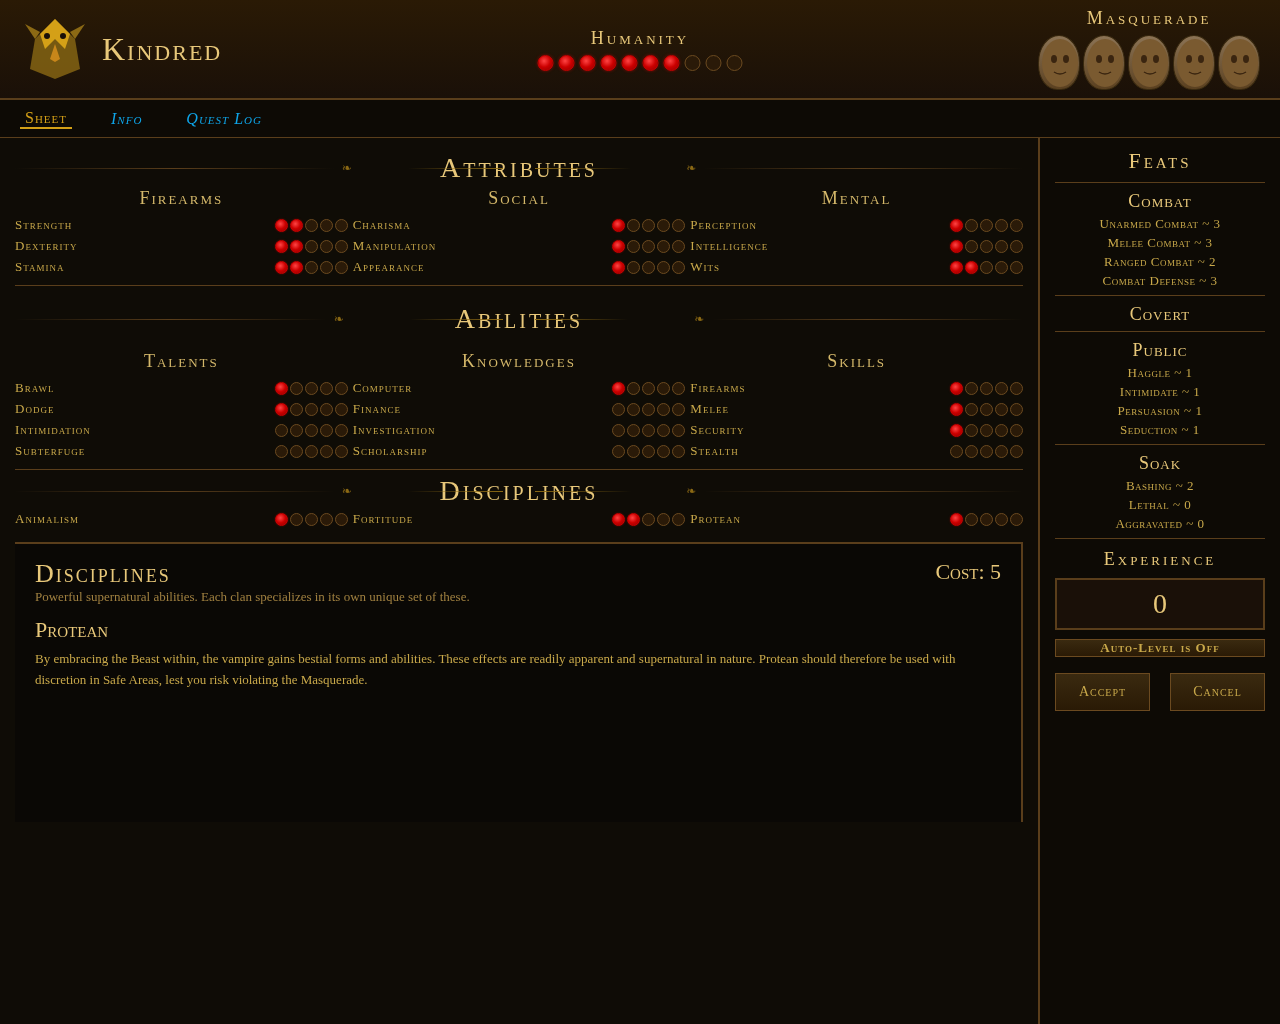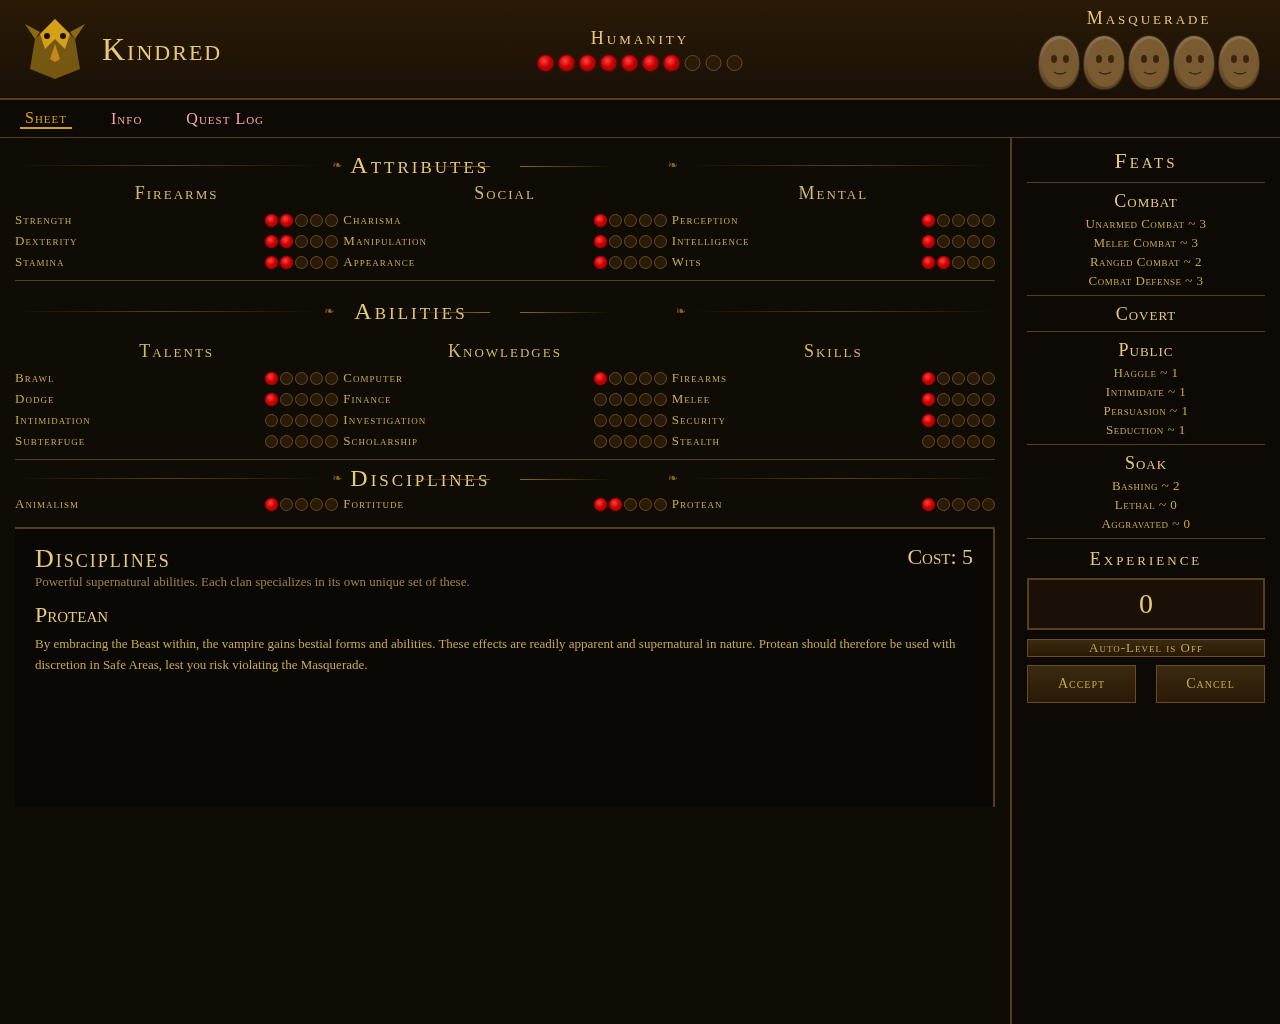--- a/index.html
+++ b/index.html
@@ -112,41 +112,42 @@
       font-size: 16px;
       cursor: pointer;
       letter-spacing: 1px;
       padding: 0 5px;
     }
     .nav-item.active {
       color: #d4a017;
       border-bottom: 2px solid #d4a017;
     }
     .nav-item.inactive {
-      color: #fca5a5;
+      color: #0ea5e9;
+      font-style: italic;
     }
 
     
     #main {
       display: flex;
       height: calc(1024px - 138px);
     }
 
     
     #left-panel {
       flex: 1;
       padding: 10px 15px;
       overflow-y: auto;
       background: #0f0c06;
     }
 
     
     .section-header {
-      text-align: left;
-      font-size: 24px;
+      text-align: center;
+      font-size: 28px;
       font-variant: small-caps;
       color: #e8c87a;
       letter-spacing: 3px;
       margin: 10px 0 8px;
       position: relative;
     }
     .section-header::before, .section-header::after {
       content: '';
       position: absolute;
       top: 50%;
@@ -249,21 +250,21 @@
       margin-bottom: 6px;
     }
     .info-description {
       font-size: 13px;
       color: #c8a84a;
       line-height: 1.6;
     }
 
     
     #right-panel {
-      width: 270px;
+      width: 242px;
       background: #0d0a05;
       border-left: 2px solid #5a3e1b;
       padding: 10px 15px;
       overflow-y: auto;
     }
     .feats-title {
       text-align: center;
       font-size: 22px;
       font-variant: small-caps;
       color: #e8c87a;
@@ -318,21 +319,22 @@
       background: linear-gradient(180deg, #3a2a10 0%, #2a1a05 100%);
       border: 1px solid #6b4a20;
       color: #c8a84a;
       font-variant: small-caps;
       font-size: 13px;
       width: 100%;
       padding: 0;
       cursor: pointer;
       font-family: inherit;
       letter-spacing: 1px;
-      margin-bottom: 8px;
+      margin-bottom: 16px;
+      font-weight: bold;
     }
     .btn-row {
       display: flex;
       gap: 20px;
     }
     .action-btn {
       flex: 1;
       background: linear-gradient(180deg, #3a2a10 0%, #2a1a05 100%);
       border: 1px solid #6b4a20;
       color: #c8a84a;

